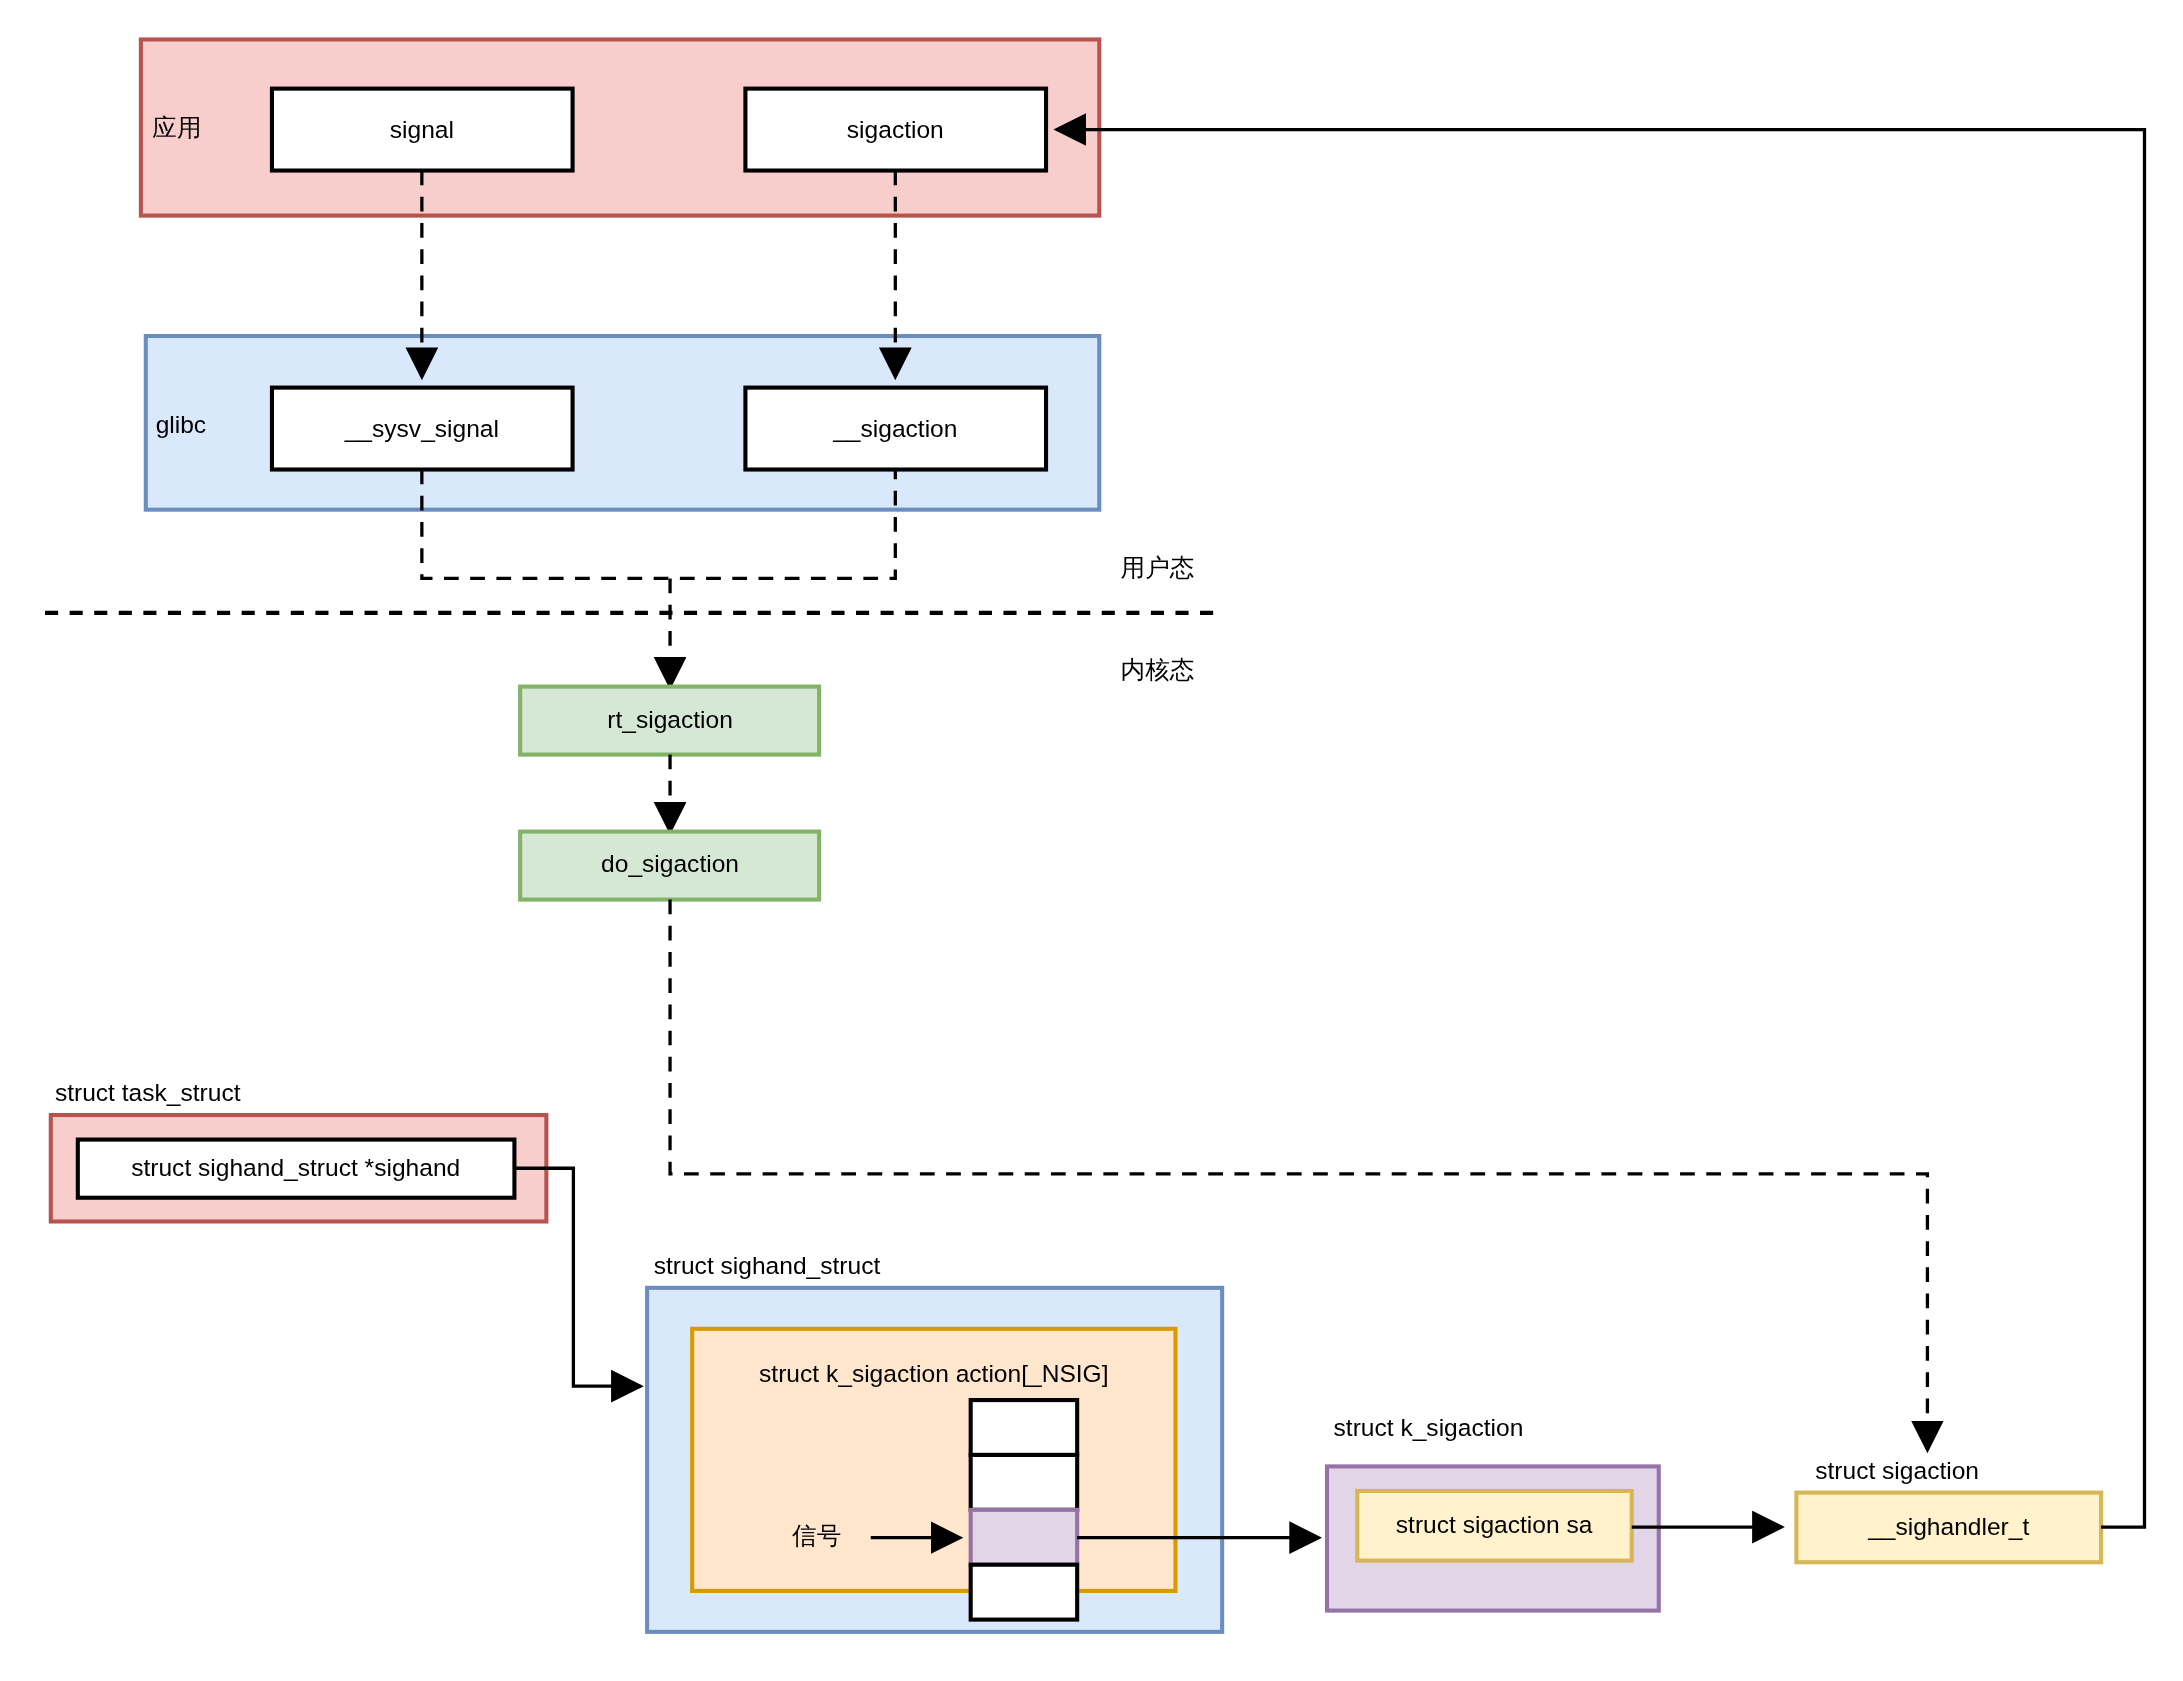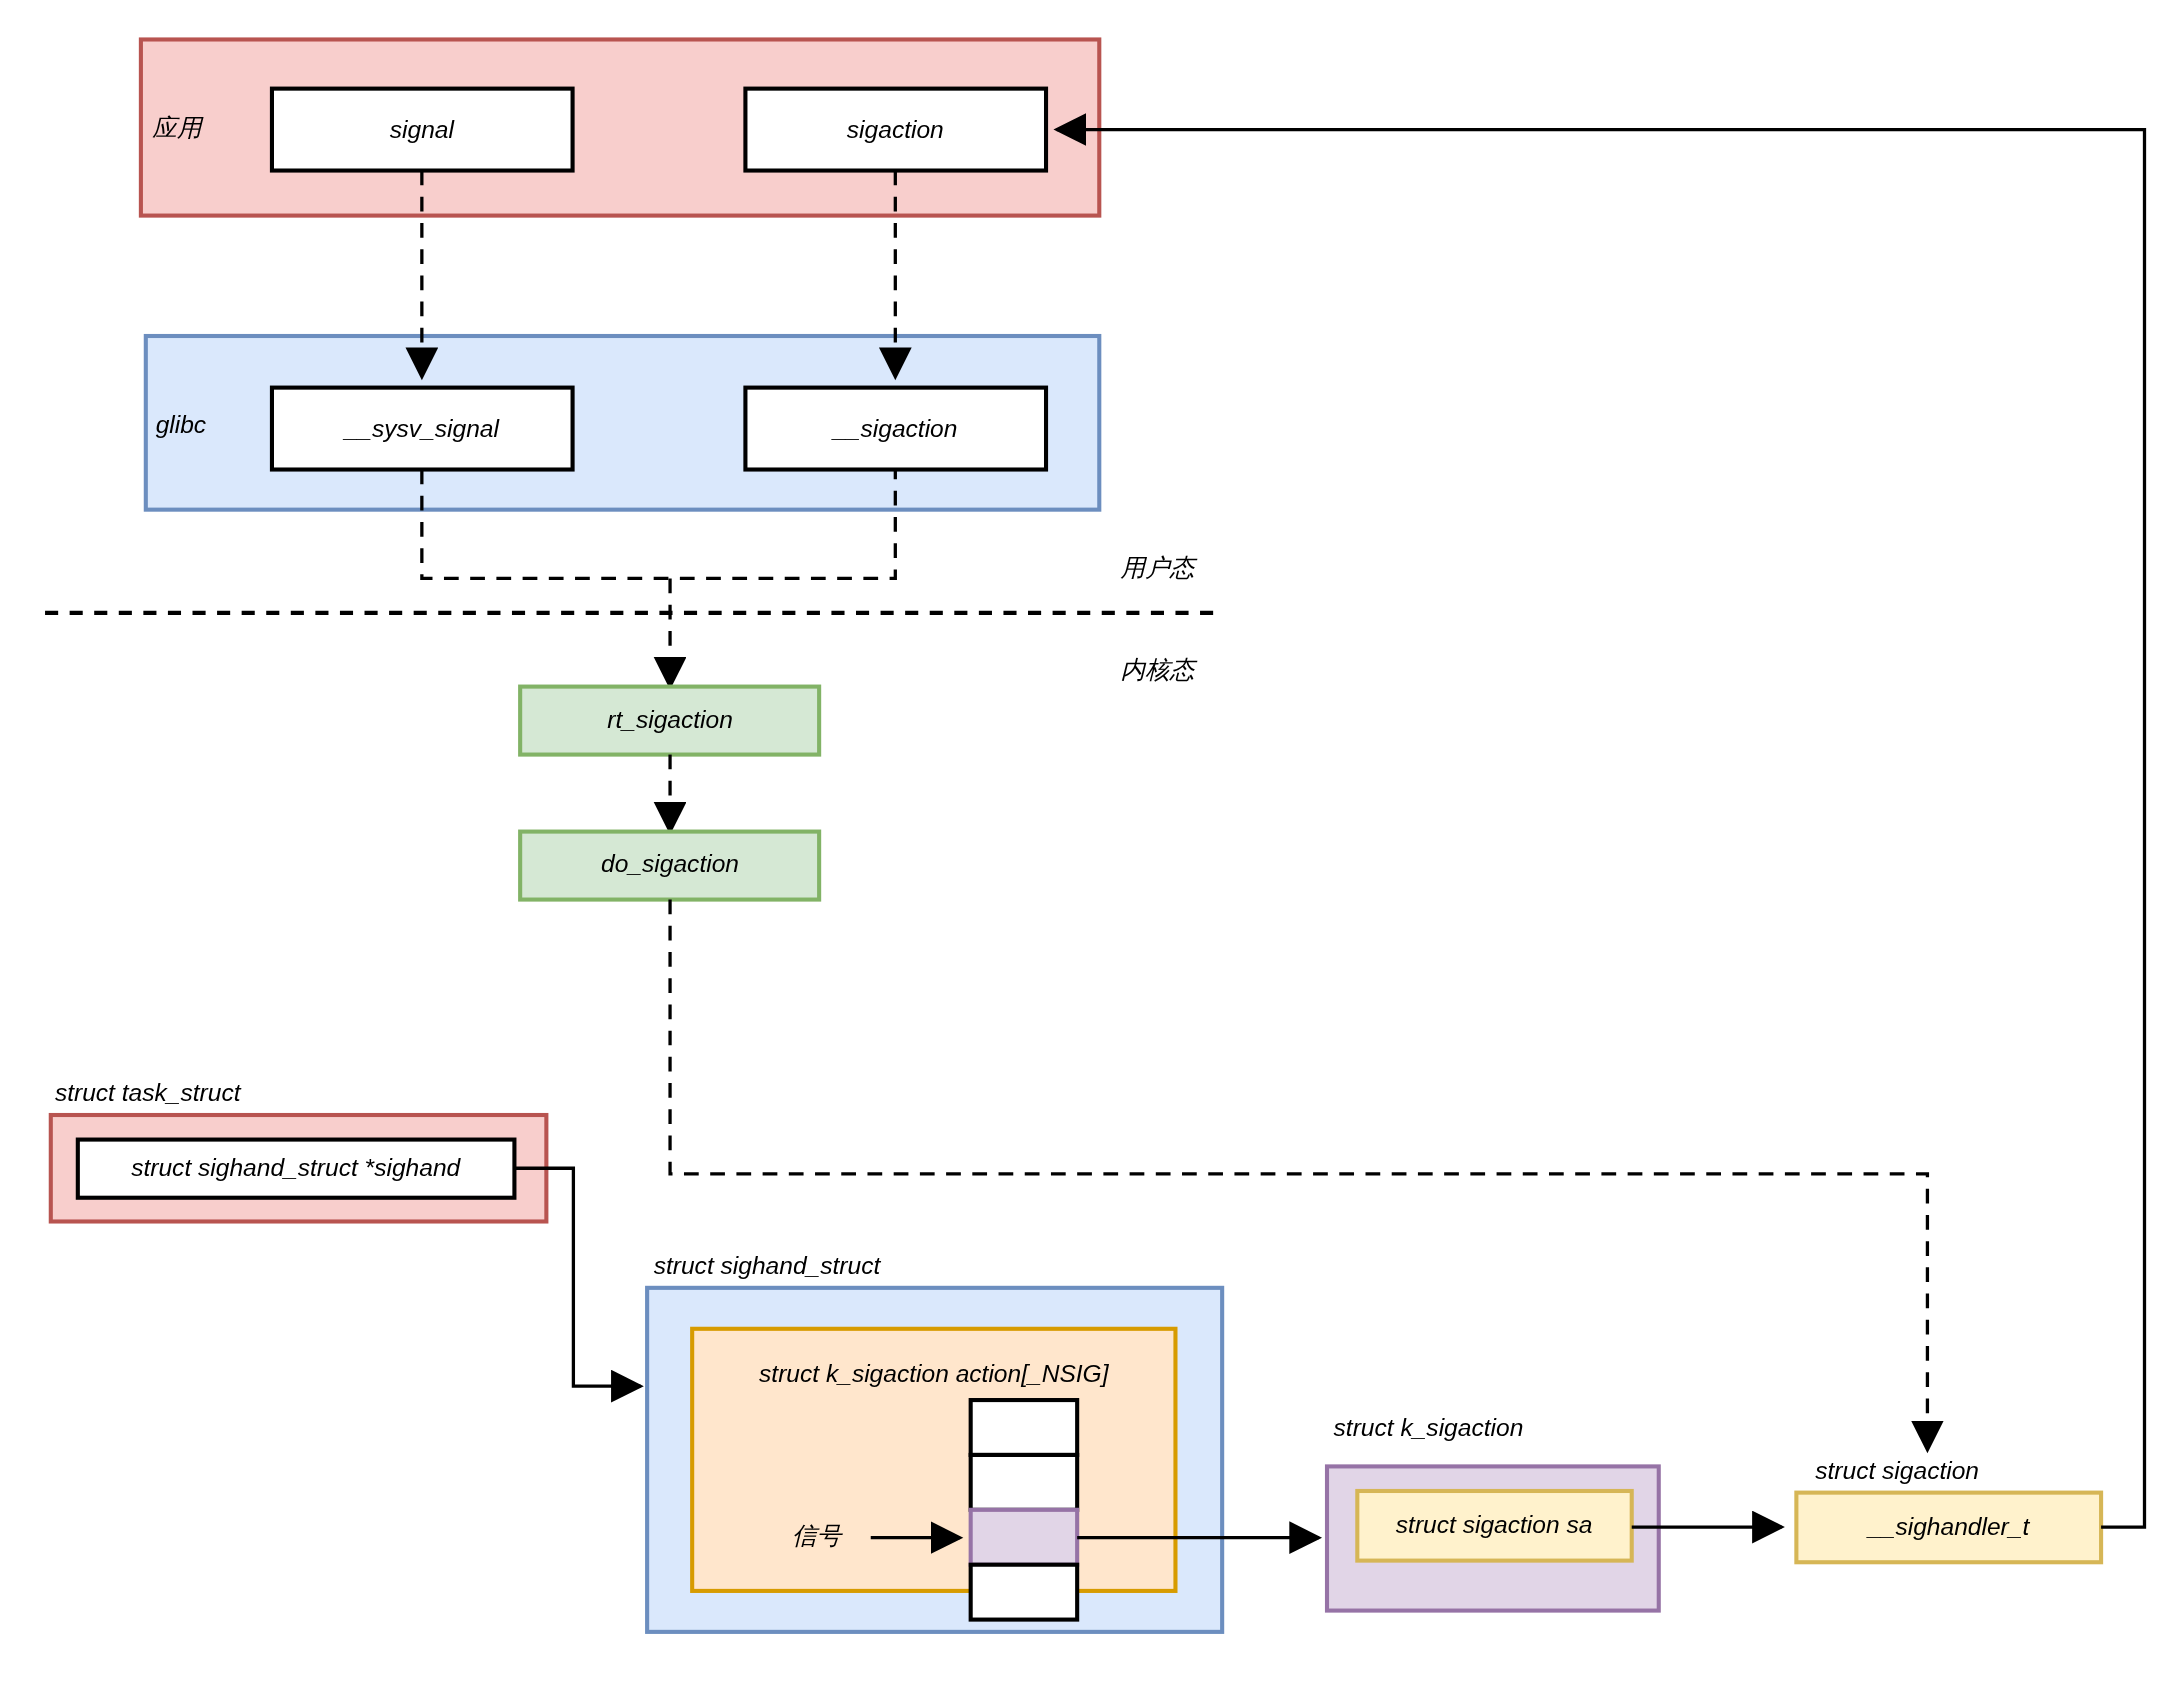--- a/index.html
+++ b/index.html
@@ -7,21 +7,20 @@
     padding: 0;
     background: #ffffff;
   }
   #diagram-root {
     position: relative;
     width: 2183px;
     height: 1682px;
     background: #ffffff;
     font-family: "Liberation Sans", "DejaVu Sans", sans-serif;
     overflow: hidden;
-    font-style: italic;
   }
   svg.layer {
     position: absolute;
     top: 0;
     left: 0;
     width: 2183px;
     height: 1682px;
   }
   .box-label {
     font-family: "Liberation Sans", "DejaVu Sans", sans-serif;

